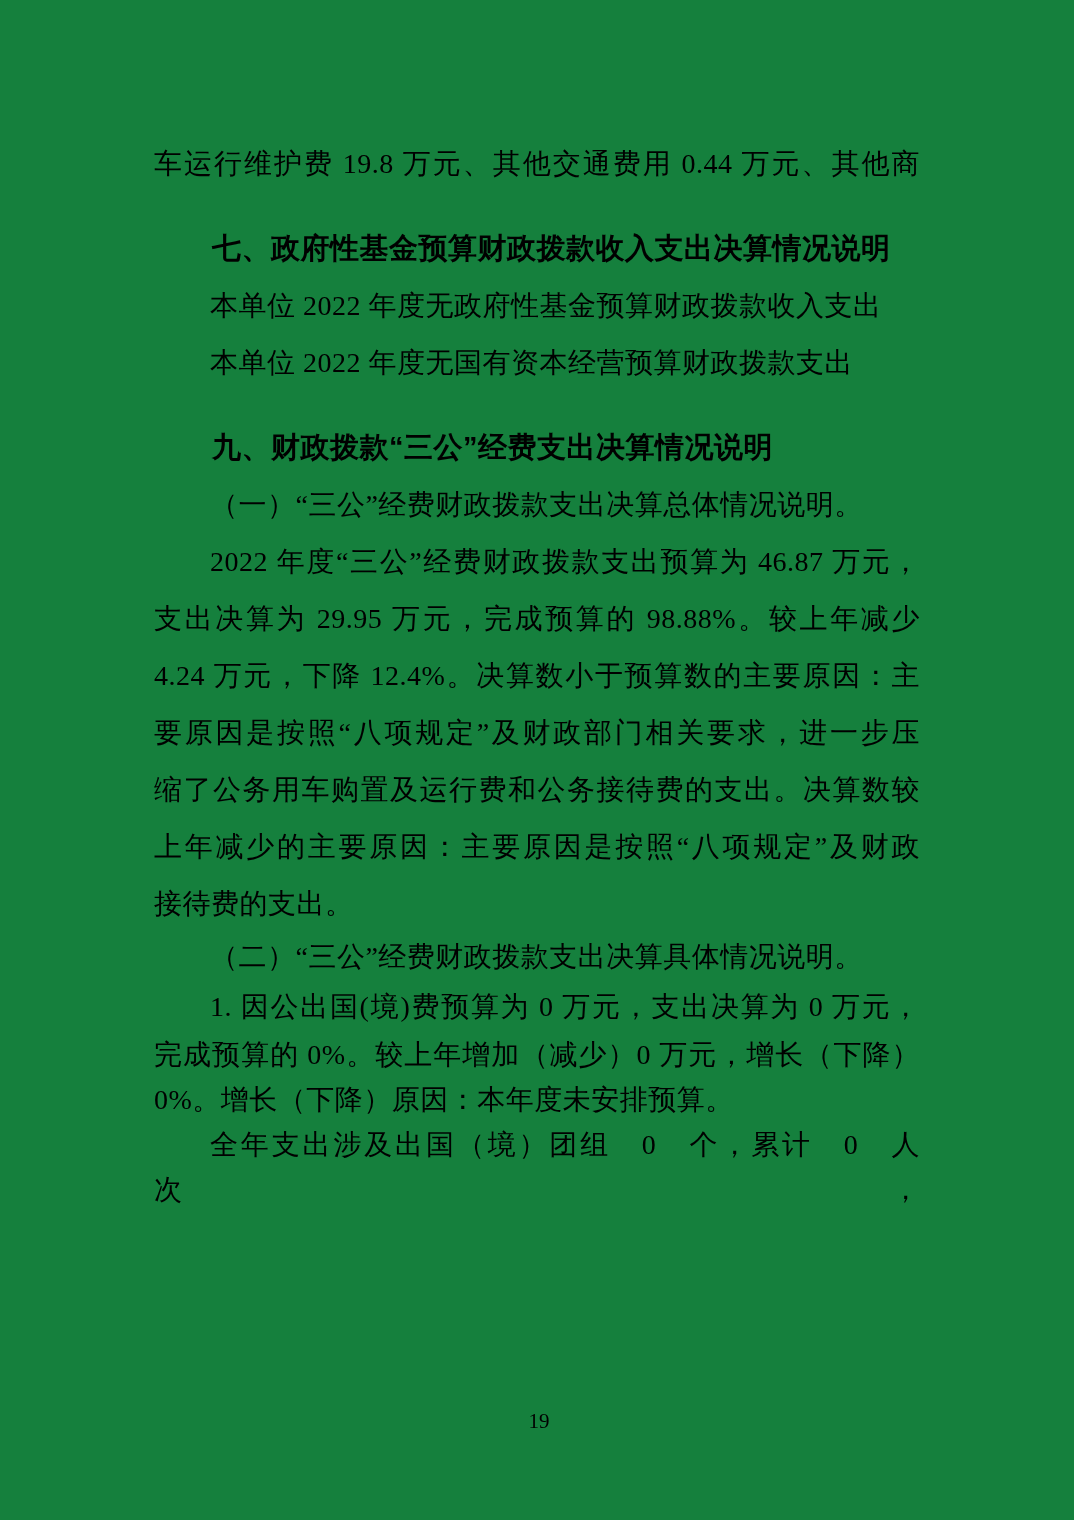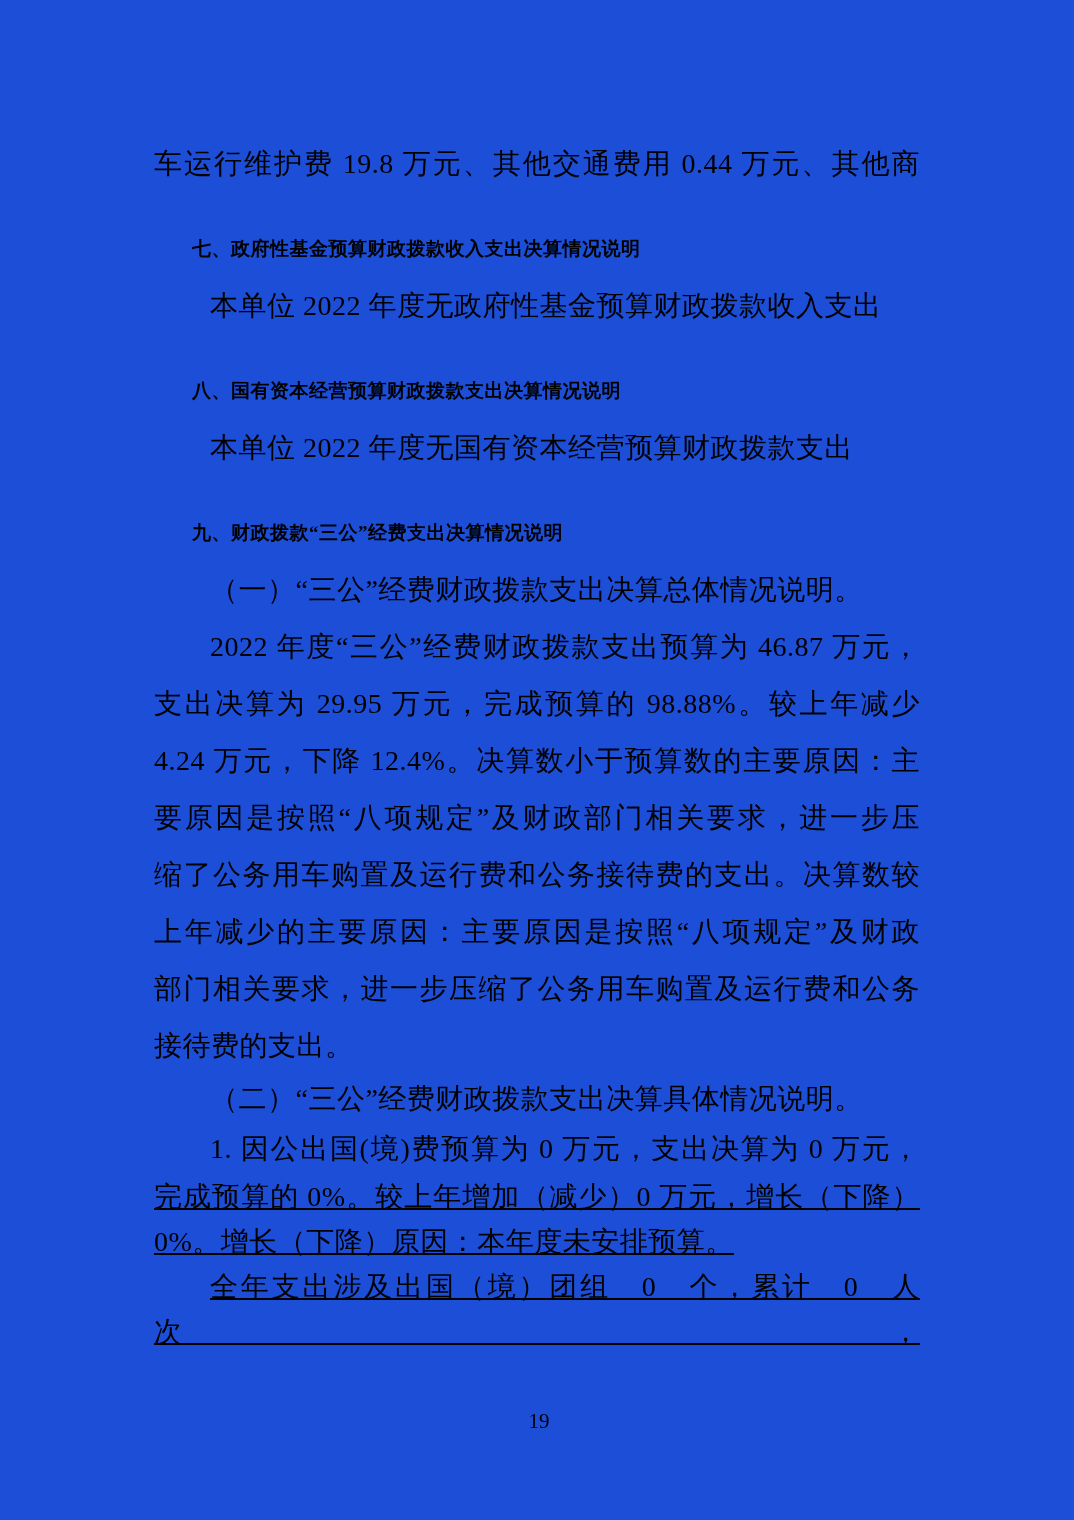--- a/index.html
+++ b/index.html
@@ -5,21 +5,21 @@
   html, body { margin: 0; padding: 0; }
   body {
     background: #ffffff;
     font-family: "Liberation Serif", "DejaVu Serif", serif;
     color: #000000;
   }
   .page {
     position: relative;
     width: 1074px;
     height: 1520px;
-    background: #1d4ed8;
+    background: #15803d;
     overflow: hidden;
   }
   .content {
     position: absolute;
     left: 154px;
     top: 135px;
     width: 766px;
   }
   .line {
     height: 57px;
@@ -27,59 +27,57 @@
     font-size: 28px;
     text-align: left;
     letter-spacing: 0.5px;
   }
   .just {
     text-align: justify;
     text-align-last: justify;
   }
   .indent { text-indent: 2em; }
   .heading {
-    font-family: Liberation Serif, serif;
+    font-family: Liberation Sans, sans-serif;
     font-weight: bold;
-    font-size: 19px;
+    font-size: 29px;
   }
   .kaiti { }
   .gap { margin-top: 28px; }
   .lh50 { height: 50px; line-height: 50px; }
-  .lh45 { height: 45px; line-height: 45px; text-decoration: underline; }
+  .lh45 { height: 45px; line-height: 45px; }
   .b { font-weight: bold; }
   .page-number {
     position: absolute;
     left: 4px;
     right: 0;
     top: 1408px;
     text-align: center;
     font-size: 21px;
     line-height: 26px;
   }
 </style>
 </head>
 <body>
 
 <div class="page">
   <div class="content">
 
   <div class="line just">车运行维护费 19.8 万元、其他交通费用 0.44 万元、其他商</div>
       <div class="line heading gap indent">七、政府性基金预算财政拨款收入支出决算情况说明</div>
       <div class="line indent">本单位 2022 年度无政府性基金预算财政拨款收入支出</div>
-      <div class="line heading gap indent">八、国有资本经营预算财政拨款支出决算情况说明</div>
       <div class="line indent">本单位 2022 年度无国有资本经营预算财政拨款支出</div>
       <div class="line heading gap indent">九、财政拨款“三公”经费支出决算情况说明</div>
       <div class="line kaiti indent">（一）“三公”经费财政拨款支出决算总体情况说明。</div>
       <div class="line just indent">2022 年度“三公”经费财政拨款支出预算为 46.87 万元，</div>
       <div class="line just">支出决算为 29.95 万元，完成预算的 98.88%。较上年减少</div>
       <div class="line just">4.24 万元，下降 12.4%。决算数小于预算数的主要原因：主</div>
       <div class="line just">要原因是按照“八项规定”及财政部门相关要求，进一步压</div>
       <div class="line just">缩了公务用车购置及运行费和公务接待费的支出。决算数较</div>
       <div class="line just">上年减少的主要原因：主要原因是按照“八项规定”及财政</div>
-      <div class="line just">部门相关要求，进一步压缩了公务用车购置及运行费和公务</div>
       <div class="line">接待费的支出。</div>
       <div class="line kaiti lh50 indent">（二）“三公”经费财政拨款支出决算具体情况说明。</div>
       <div class="line just lh50 indent">1. 因公出国(境)费预算为 0 万元，支出决算为 0 万元，</div>
       <div class="line just lh45">完成预算的 0%。较上年增加（减少）0 万元，增长（下降）</div>
       <div class="line lh45">0%。增长（下降）原因：本年度未安排预算。</div>
       <div class="line just lh45 indent">全年支出涉及出国（境）团组　0　个，累计　0　人次，</div>
     </div>
   <div class="page-number">19</div>
 </div>
 

